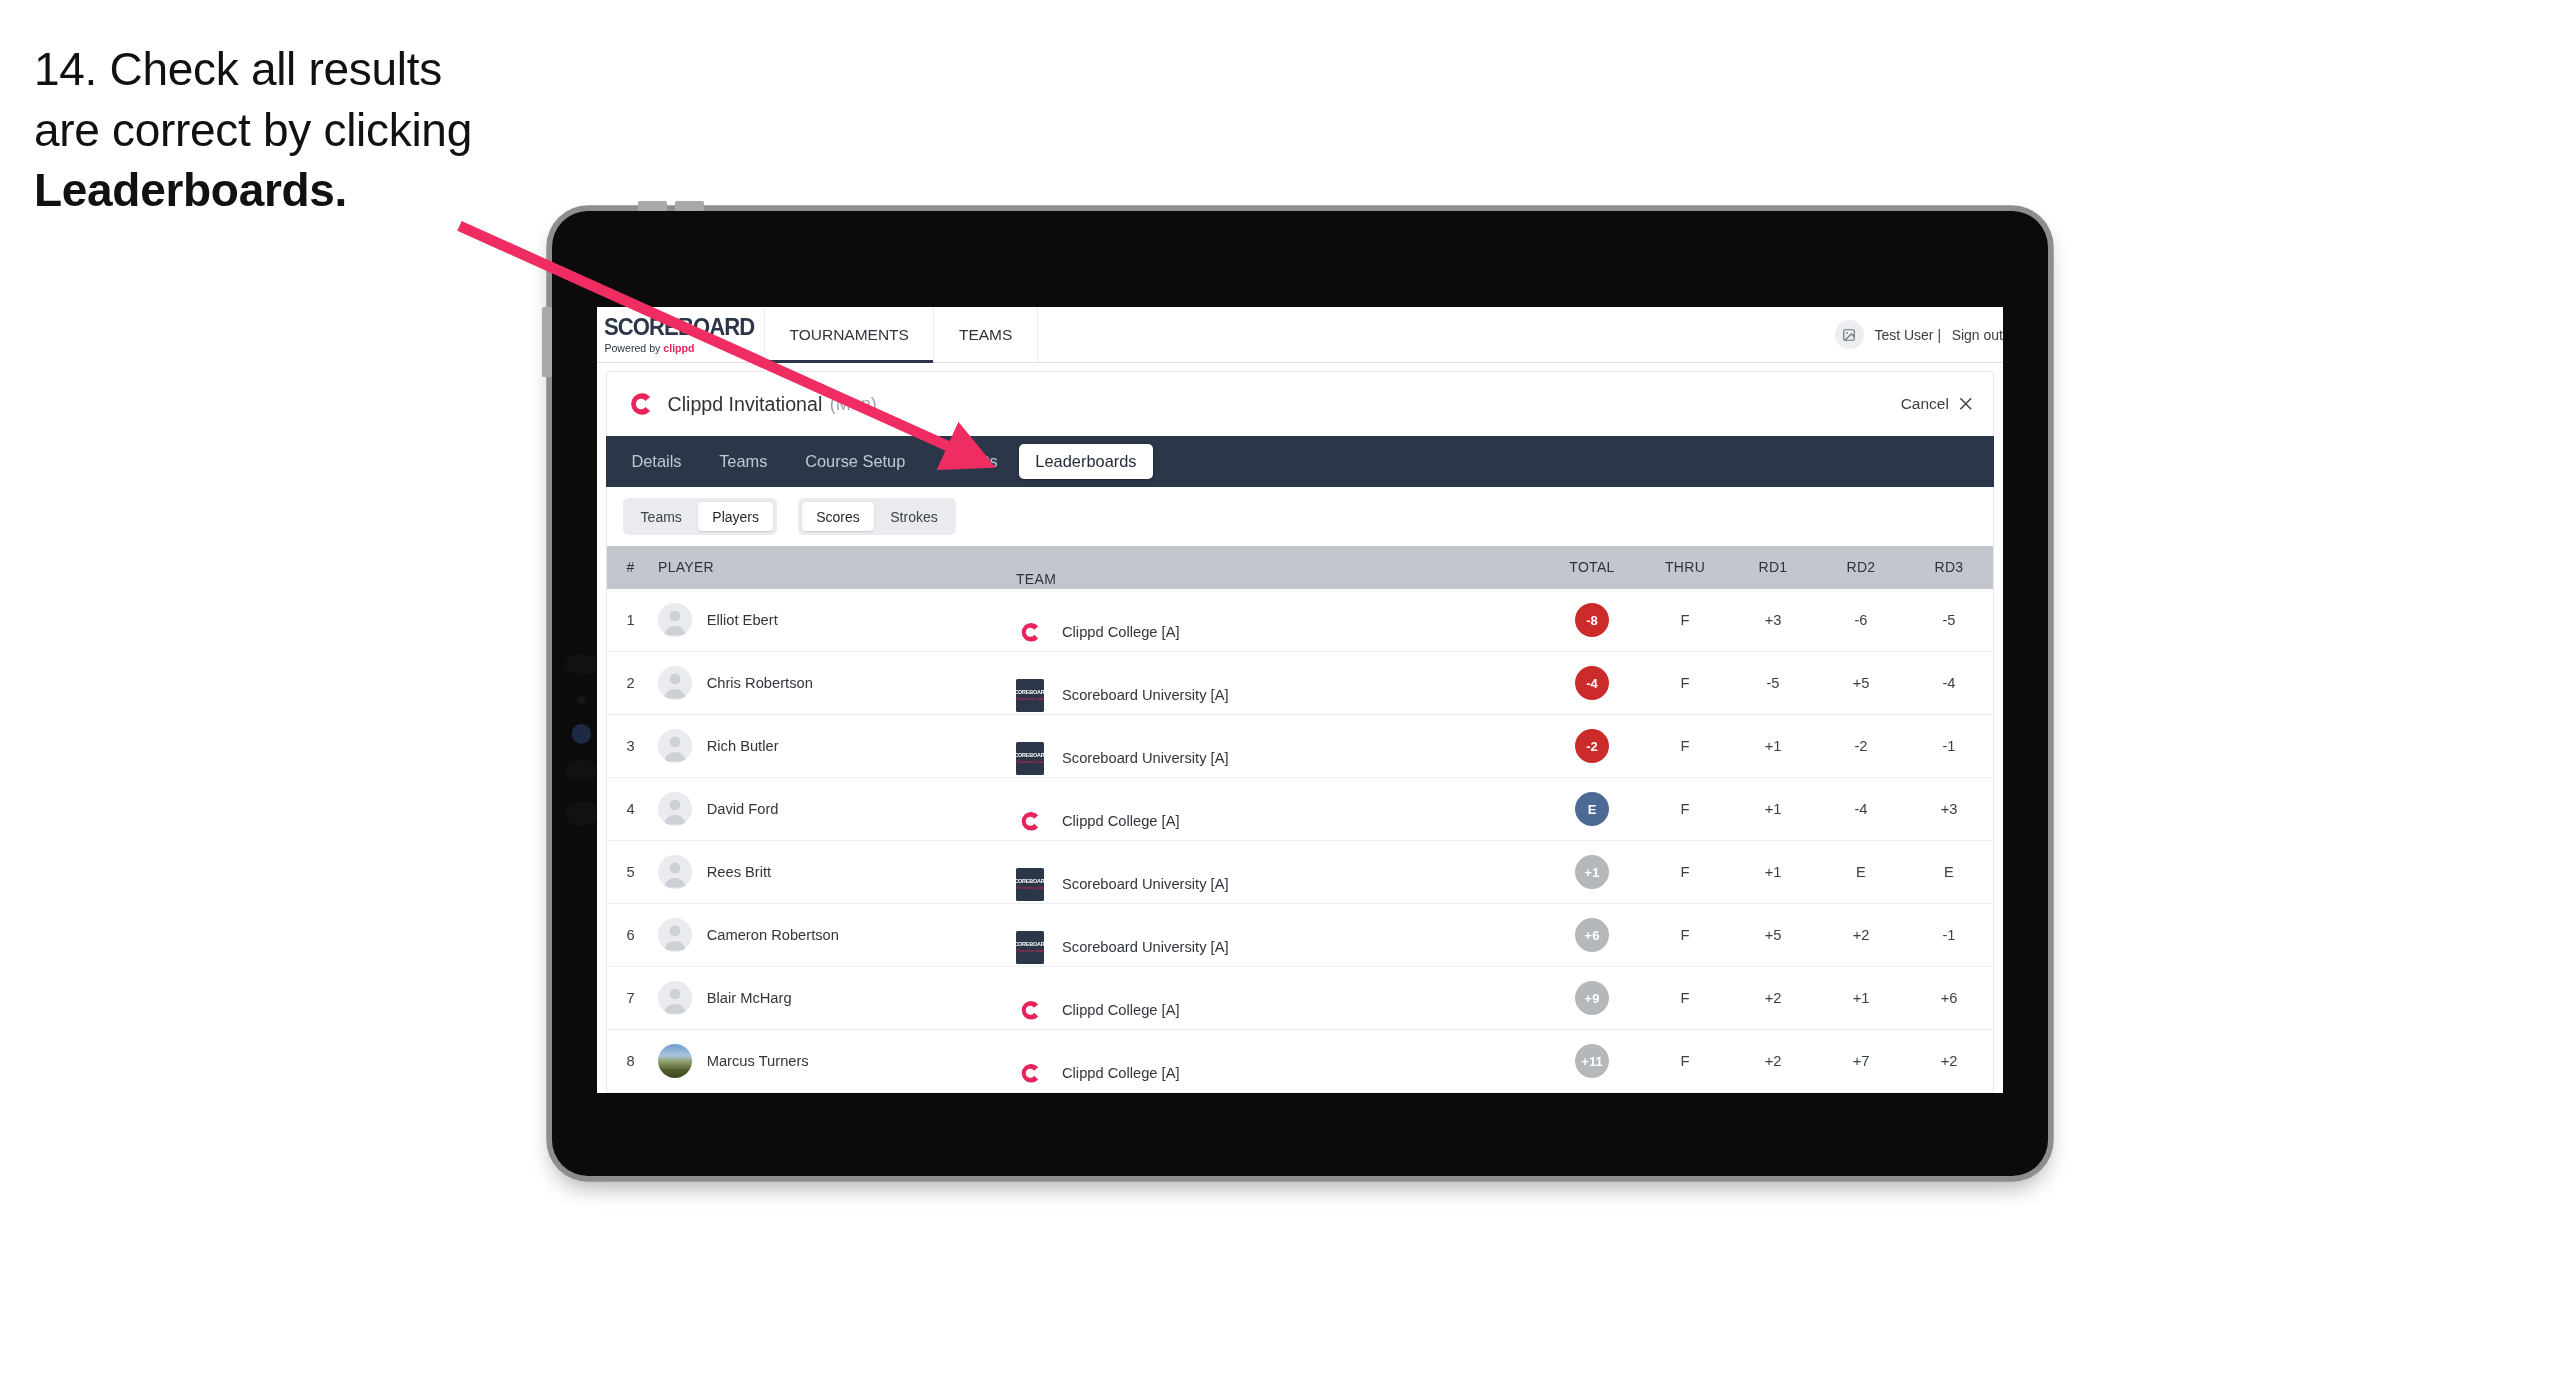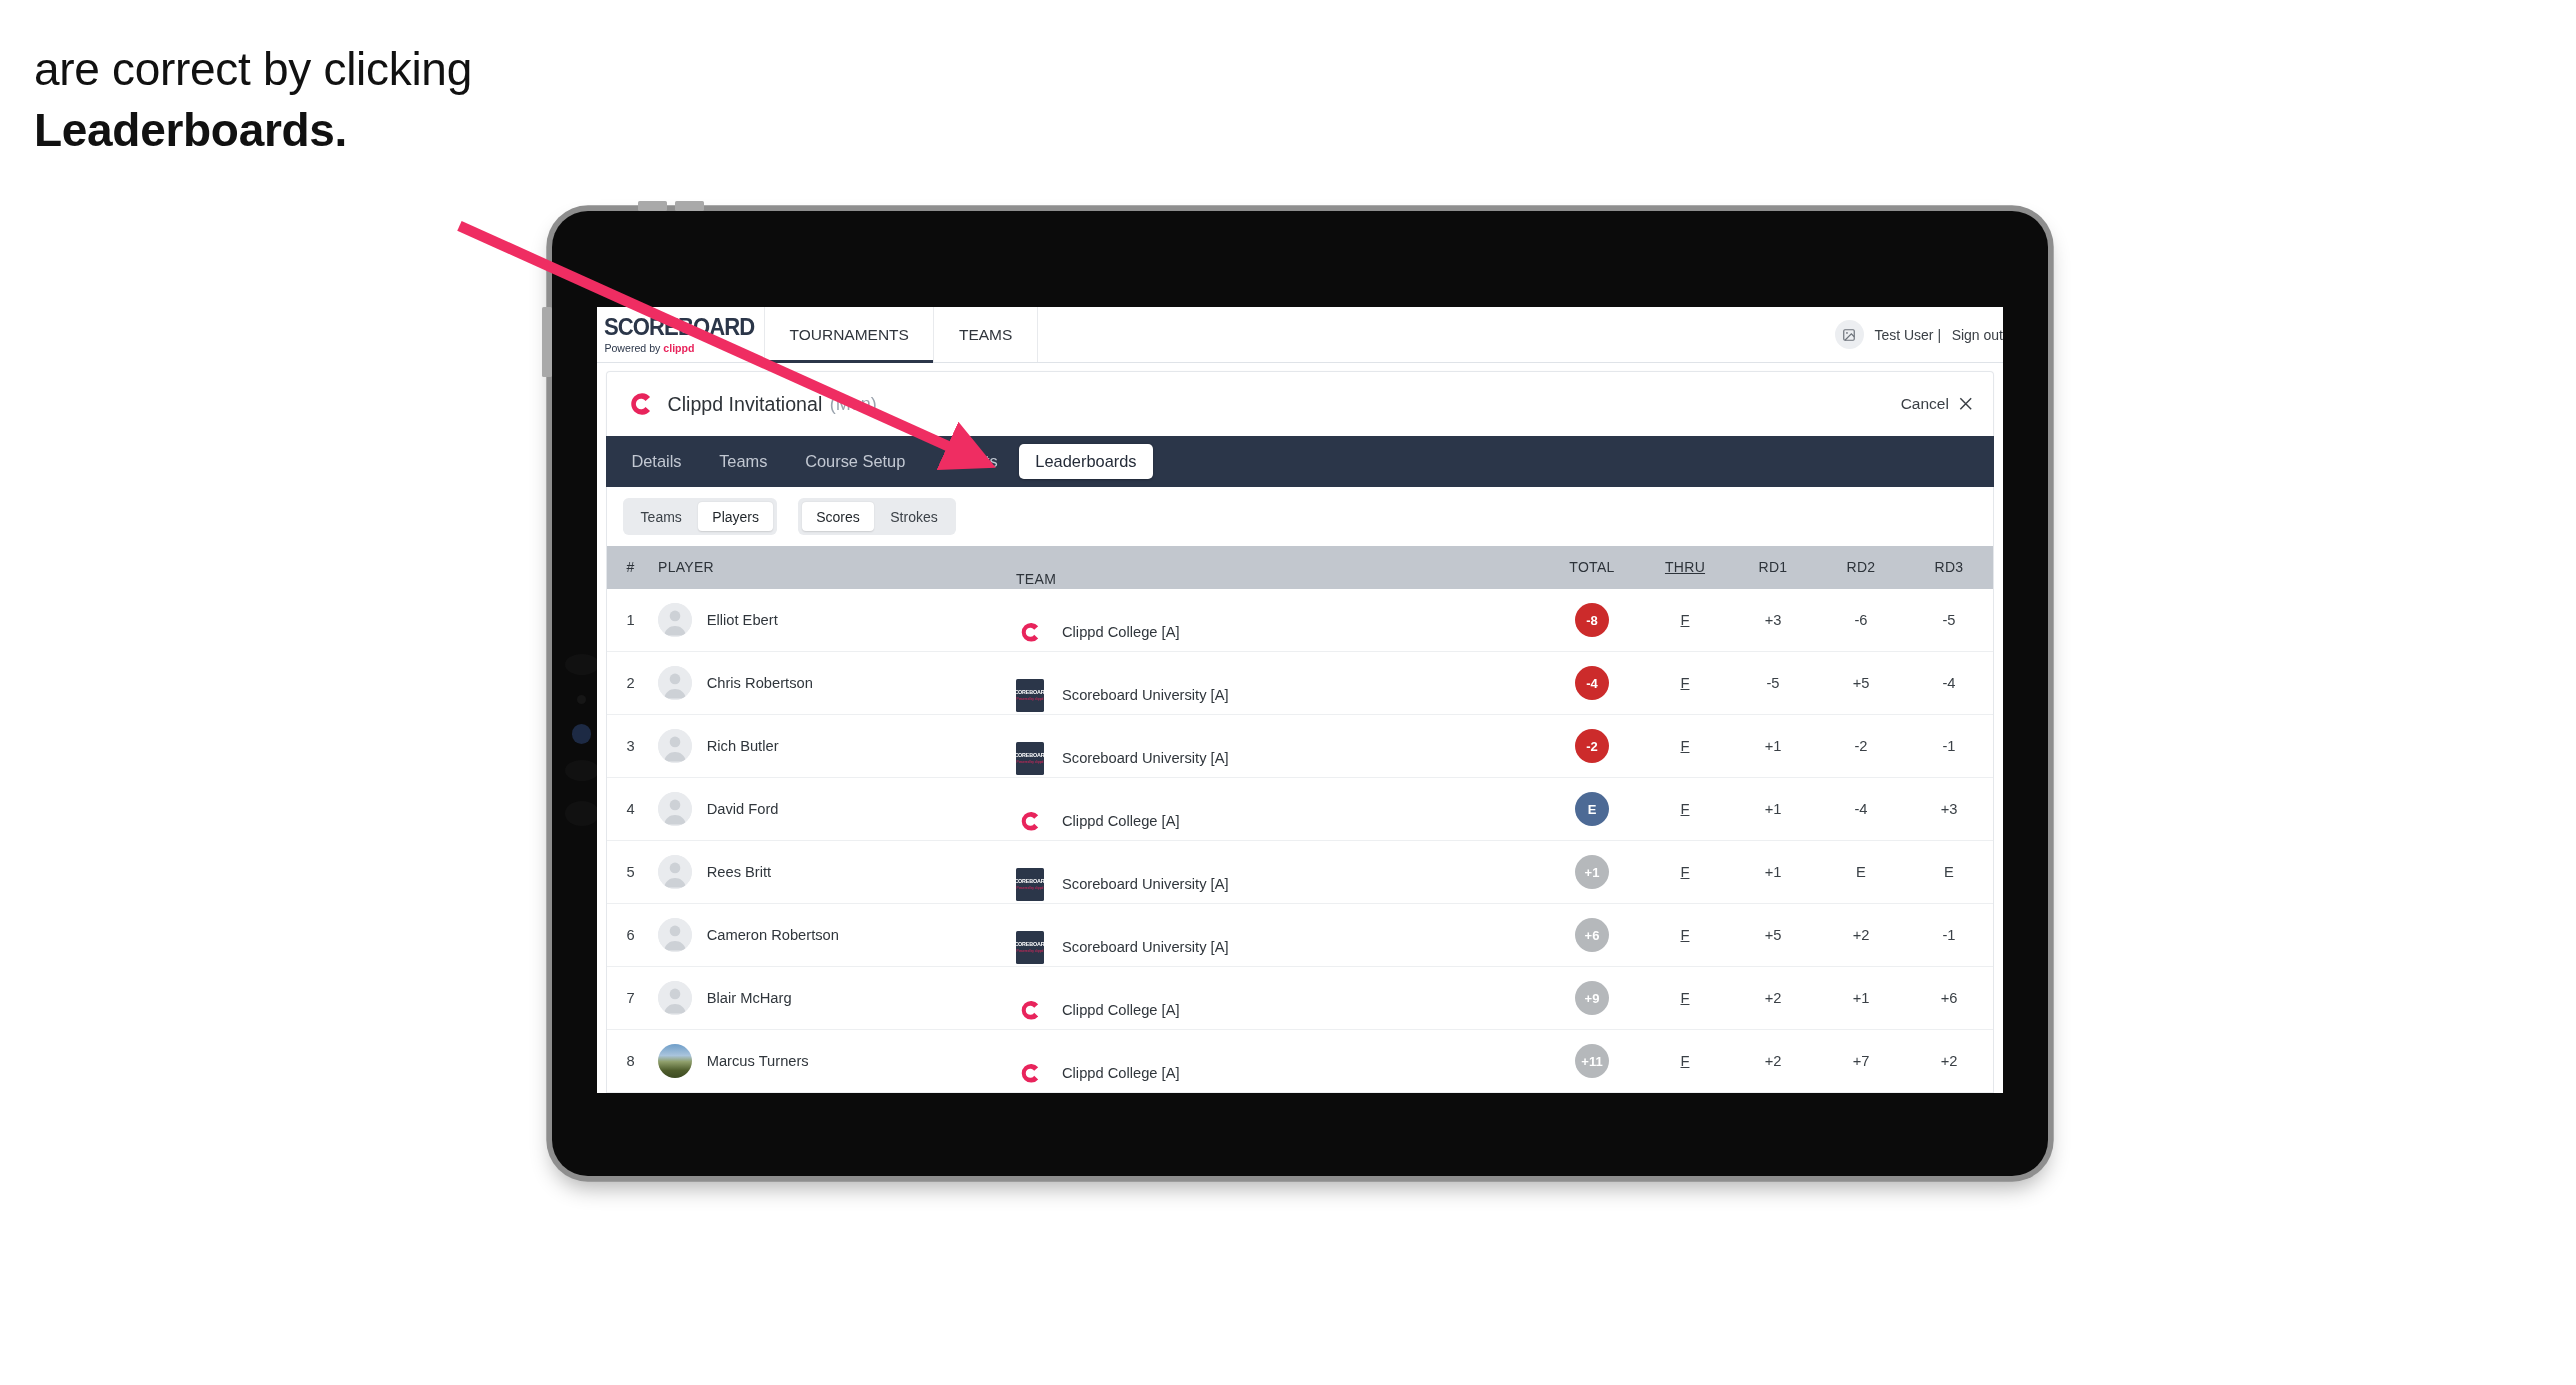--- a/index.html
+++ b/index.html
@@ -86,41 +86,42 @@
 
   
   #table{margin:0 9px;border:0.8px solid #e4e7eb;border-top:none;background:#fff;}
   .trow{display:flex;align-items:center;height:63px;border-bottom:0.8px solid #edeff1;box-sizing:border-box;}
   #thead{background:#c2c7ce;height:43px;border-bottom:none;}
   #thead .cell{font-size:14px;color:#2d333a;font-weight:500;letter-spacing:0.3px;}
   .c-rank{width:51px;padding-left:19.6px;box-sizing:border-box;flex:0 0 auto;font-size:14.7px;color:#3a4046;}
   .c-player{width:358px;flex:0 0 auto;display:flex;align-items:center;gap:14.7px;font-size:14.7px;color:#30363c;}
   .c-team{flex:1 1 auto;display:flex;align-items:center;gap:18px;font-size:14.7px;color:#30363c;margin-top:24px;}
   .c-total{width:98px;flex:0 0 auto;display:flex;justify-content:center;align-items:center;}
-  .c-thru{width:88px;flex:0 0 auto;text-align:center;font-size:14.7px;color:#3a4046;text-decoration:underline;}
+  .c-thru{width:88px;flex:0 0 auto;text-align:center;font-size:14.7px;color:#3a4046;}
   .c-rd{width:88px;flex:0 0 auto;text-align:center;font-size:14.7px;color:#3a4046;}
   #thead .c-total,#thead .c-thru,#thead .c-rd{text-align:center;display:block;line-height:43px;}
   #thead .c-total{width:98px;}
   .avatar{width:34px;height:34px;border-radius:50%;background:#e9ebee;display:flex;align-items:center;justify-content:center;overflow:hidden;flex:0 0 auto;}
   .avatar svg{width:34px;height:34px;}
   .avatar.photo{background:linear-gradient(180deg,#6f9ec9 0%,#a9c4dc 34%,#8f9f6b 52%,#4e5c2c 78%,#3c4a22 100%);}
   .teamlogo{width:28px;height:33px;flex:0 0 auto;display:flex;align-items:center;justify-content:center;}
   .teamlogo.sb{background:#2b3649;border-radius:1.6px;flex-direction:column;justify-content:center;}
   .teamlogo.sb .sbtxt{font-size:5.7px;font-weight:bold;color:#fff;letter-spacing:-0.2px;transform:scaleX(.95);}
   .teamlogo.sb .sbsub{font-size:3.3px;color:#e8245c;margin-top:1.6px;}
   .badge{width:34px;height:34px;border-radius:50%;display:flex;align-items:center;justify-content:center;color:#fff;font-size:13px;font-weight:bold;}
   .badge.red{background:#cc2b2b;}
   .badge.blue{background:#4d6a95;}
   .badge.gray{background:#b5b8bb;}
   #table-bottom{height:19.6px;background:#f7f8f9;border-top:0.8px solid #edeff1;}
 </style>
 </head>
 <body>
 
 <div id="annotation">
+  <div>14. Check all results</div>
   <div>are correct by clicking</div>
   <div class="bold">Leaderboards.</div>
 </div>
 
 <svg id="arrow-svg" viewBox="0 0 3151 1695" width="2576" height="1386">
   <defs>
     <marker id="ah" markerWidth="5" markerHeight="5" refX="2.2" refY="2.5" orient="auto">
       <path d="M0,0 L5,2.5 L0,5 z" fill="#ef2d62"></path>
     </marker>
   </defs>

